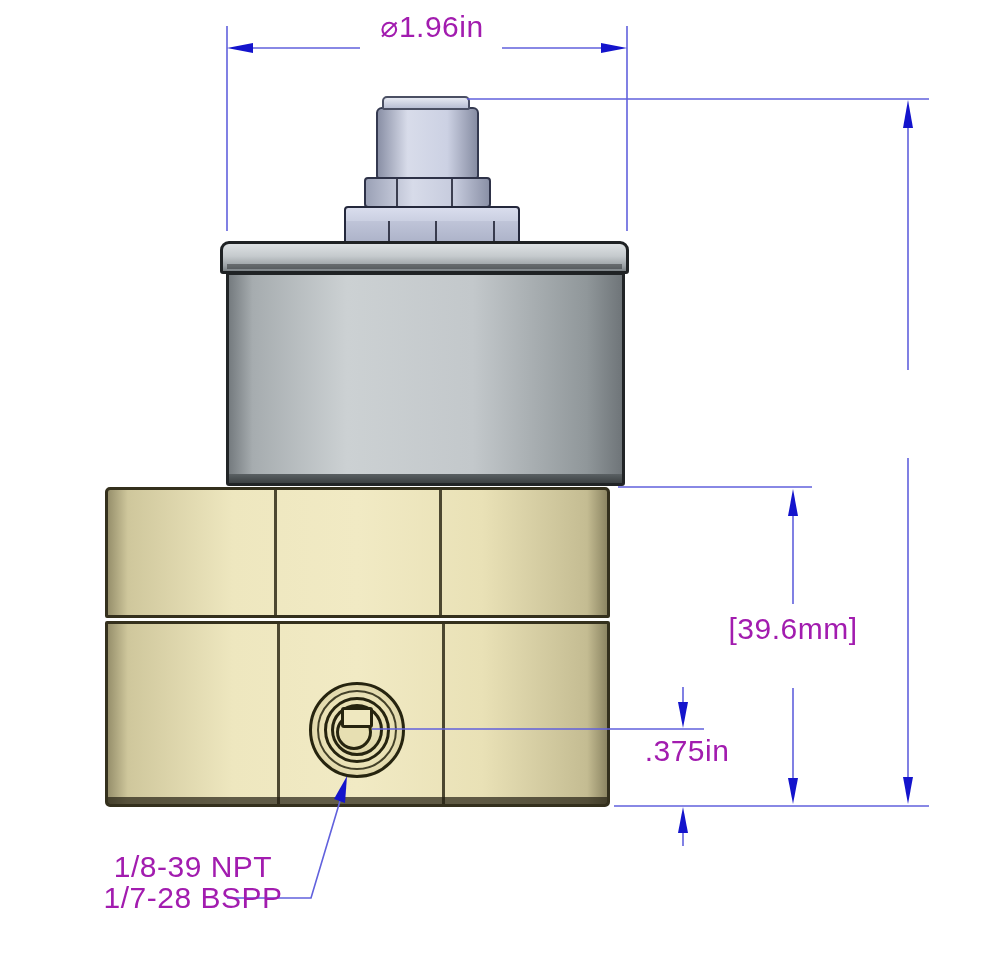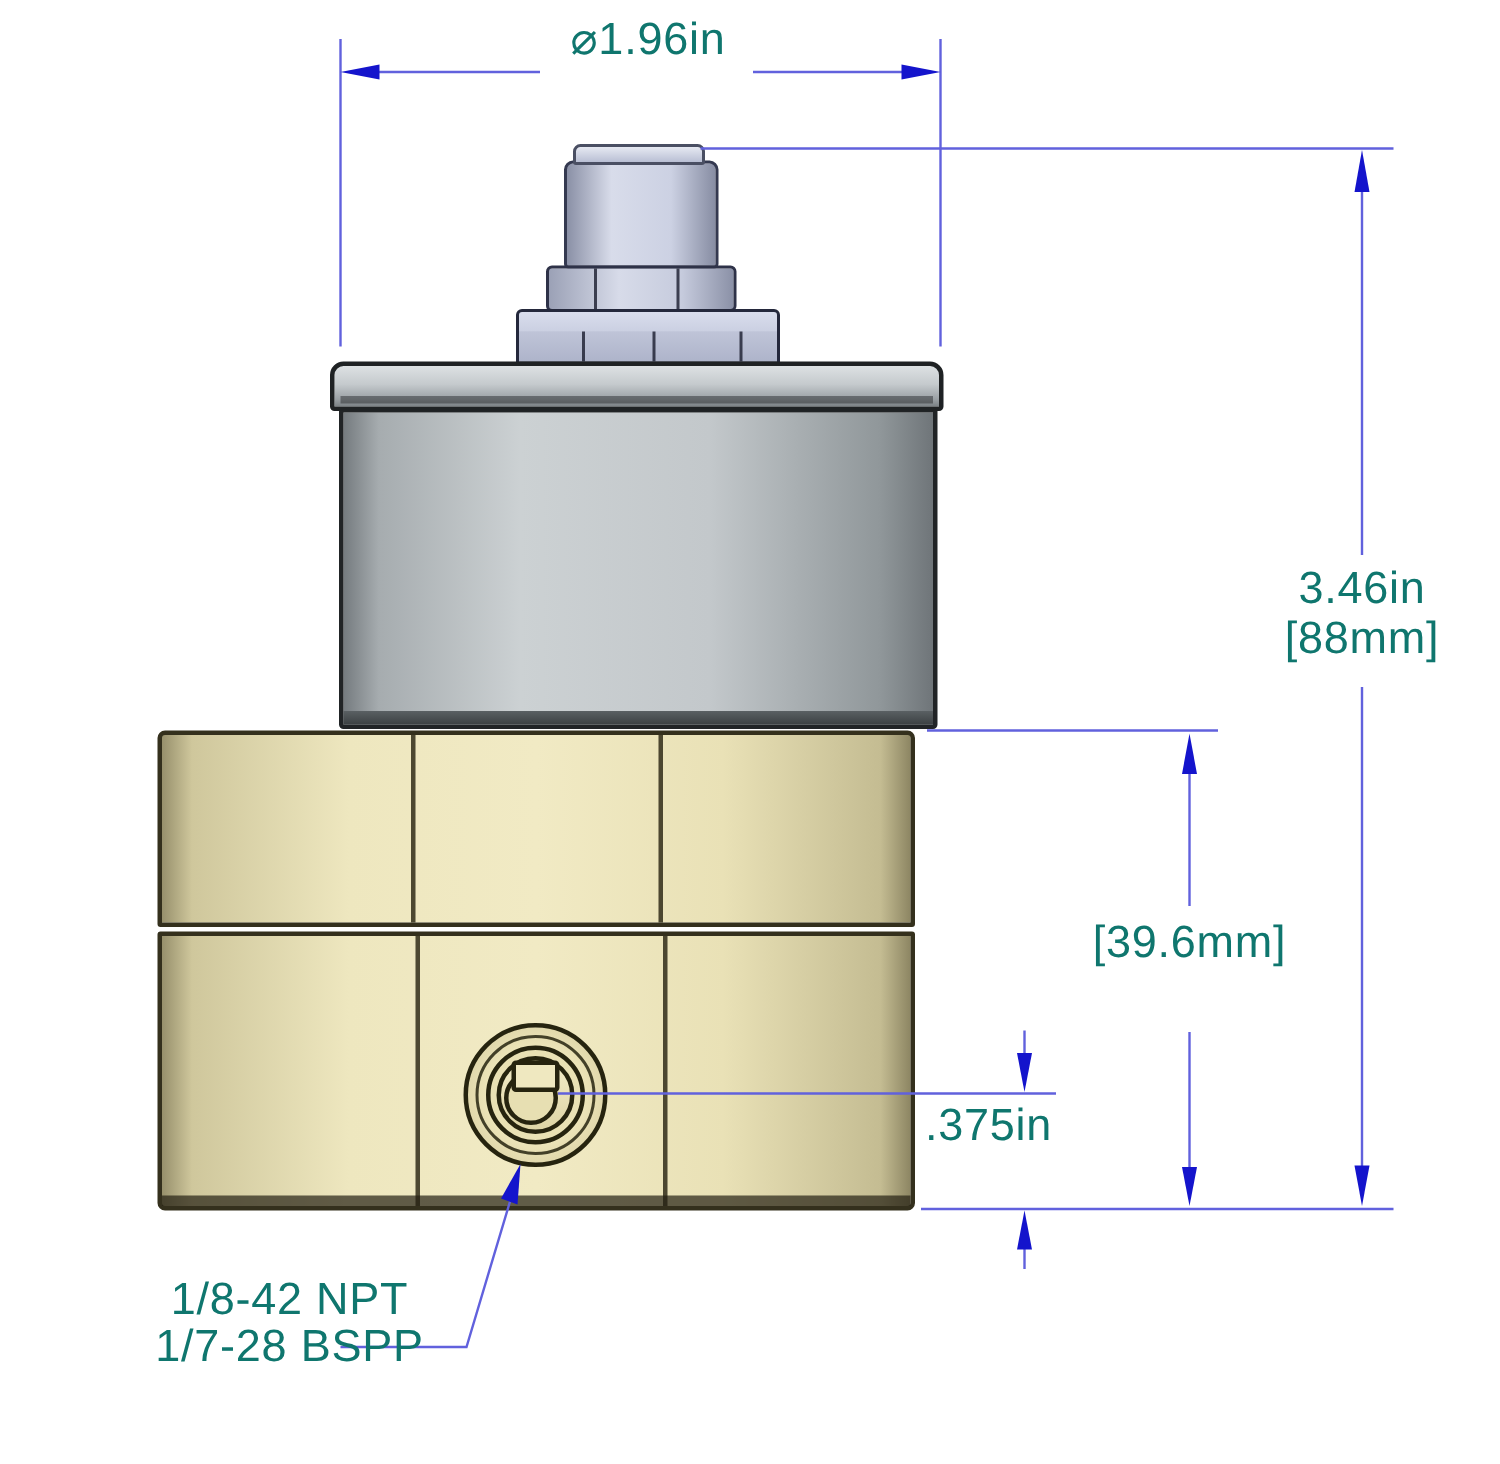--- a/index.html
+++ b/index.html
@@ -2,21 +2,21 @@
 <html><head>
 <meta charset="utf-8">
 <style>
   html,body{margin:0;padding:0;background:#ffffff;}
   #canvas{
     position:relative;width:1000px;height:976px;background:#ffffff;overflow:hidden;
     font-family:"Liberation Sans","DejaVu Sans",sans-serif;
   }
   
   .dim-label{
-    position:absolute;color:#0f766e;text-align:center;
+    position:absolute;color:#a21caf;text-align:center;
     font-size:30px;line-height:33px;letter-spacing:0.5px;z-index:6;white-space:nowrap;
   }
   .dim-label div{white-space:nowrap;}
   
   .part{position:absolute;box-sizing:border-box;}
   .connector-cap{
     left:382px;top:96px;width:88px;height:14px;
     background:linear-gradient(180deg,#e6e9f2,#b9bfd4);
     border:2px solid #4a4f63;border-radius:5px 5px 2px 2px;z-index:2;
   }
@@ -142,31 +142,27 @@
     <polygon class="ar" points="683,807 678,833 688,833"></polygon>
 
     <path class="dl" d="M227,898 H311 L340,801"></path>
     <polygon class="ar" points="347,776 345,803 334,799"></polygon>
   </svg>
 
   <div class="dim-label" style="left:332px;top:10px;width:200px;">
     <div>⌀1.96in</div>
   </div>
 
-  <div class="dim-label" style="left:833px;top:376px;width:150px;">
-    <div>3.46in</div>
-    <div>[88mm]</div>
-  </div>
 
   <div class="dim-label" style="left:710px;top:612px;width:166px;">
     <div>[39.6mm]</div>
   </div>
 
-  <div class="dim-label" style="left:577px;top:734px;width:164px;">
+  <div class="dim-label" style="left:605px;top:734px;width:164px;">
     <div>.375in</div>
   </div>
 
   <div class="dim-label" style="left:73px;top:851px;width:240px;line-height:31px;">
-    <div>1/8-42 NPT</div>
+    <div>1/8-39 NPT</div>
     <div>1/7-28 BSPP</div>
   </div>
 
 </div>
 
 </body></html>

